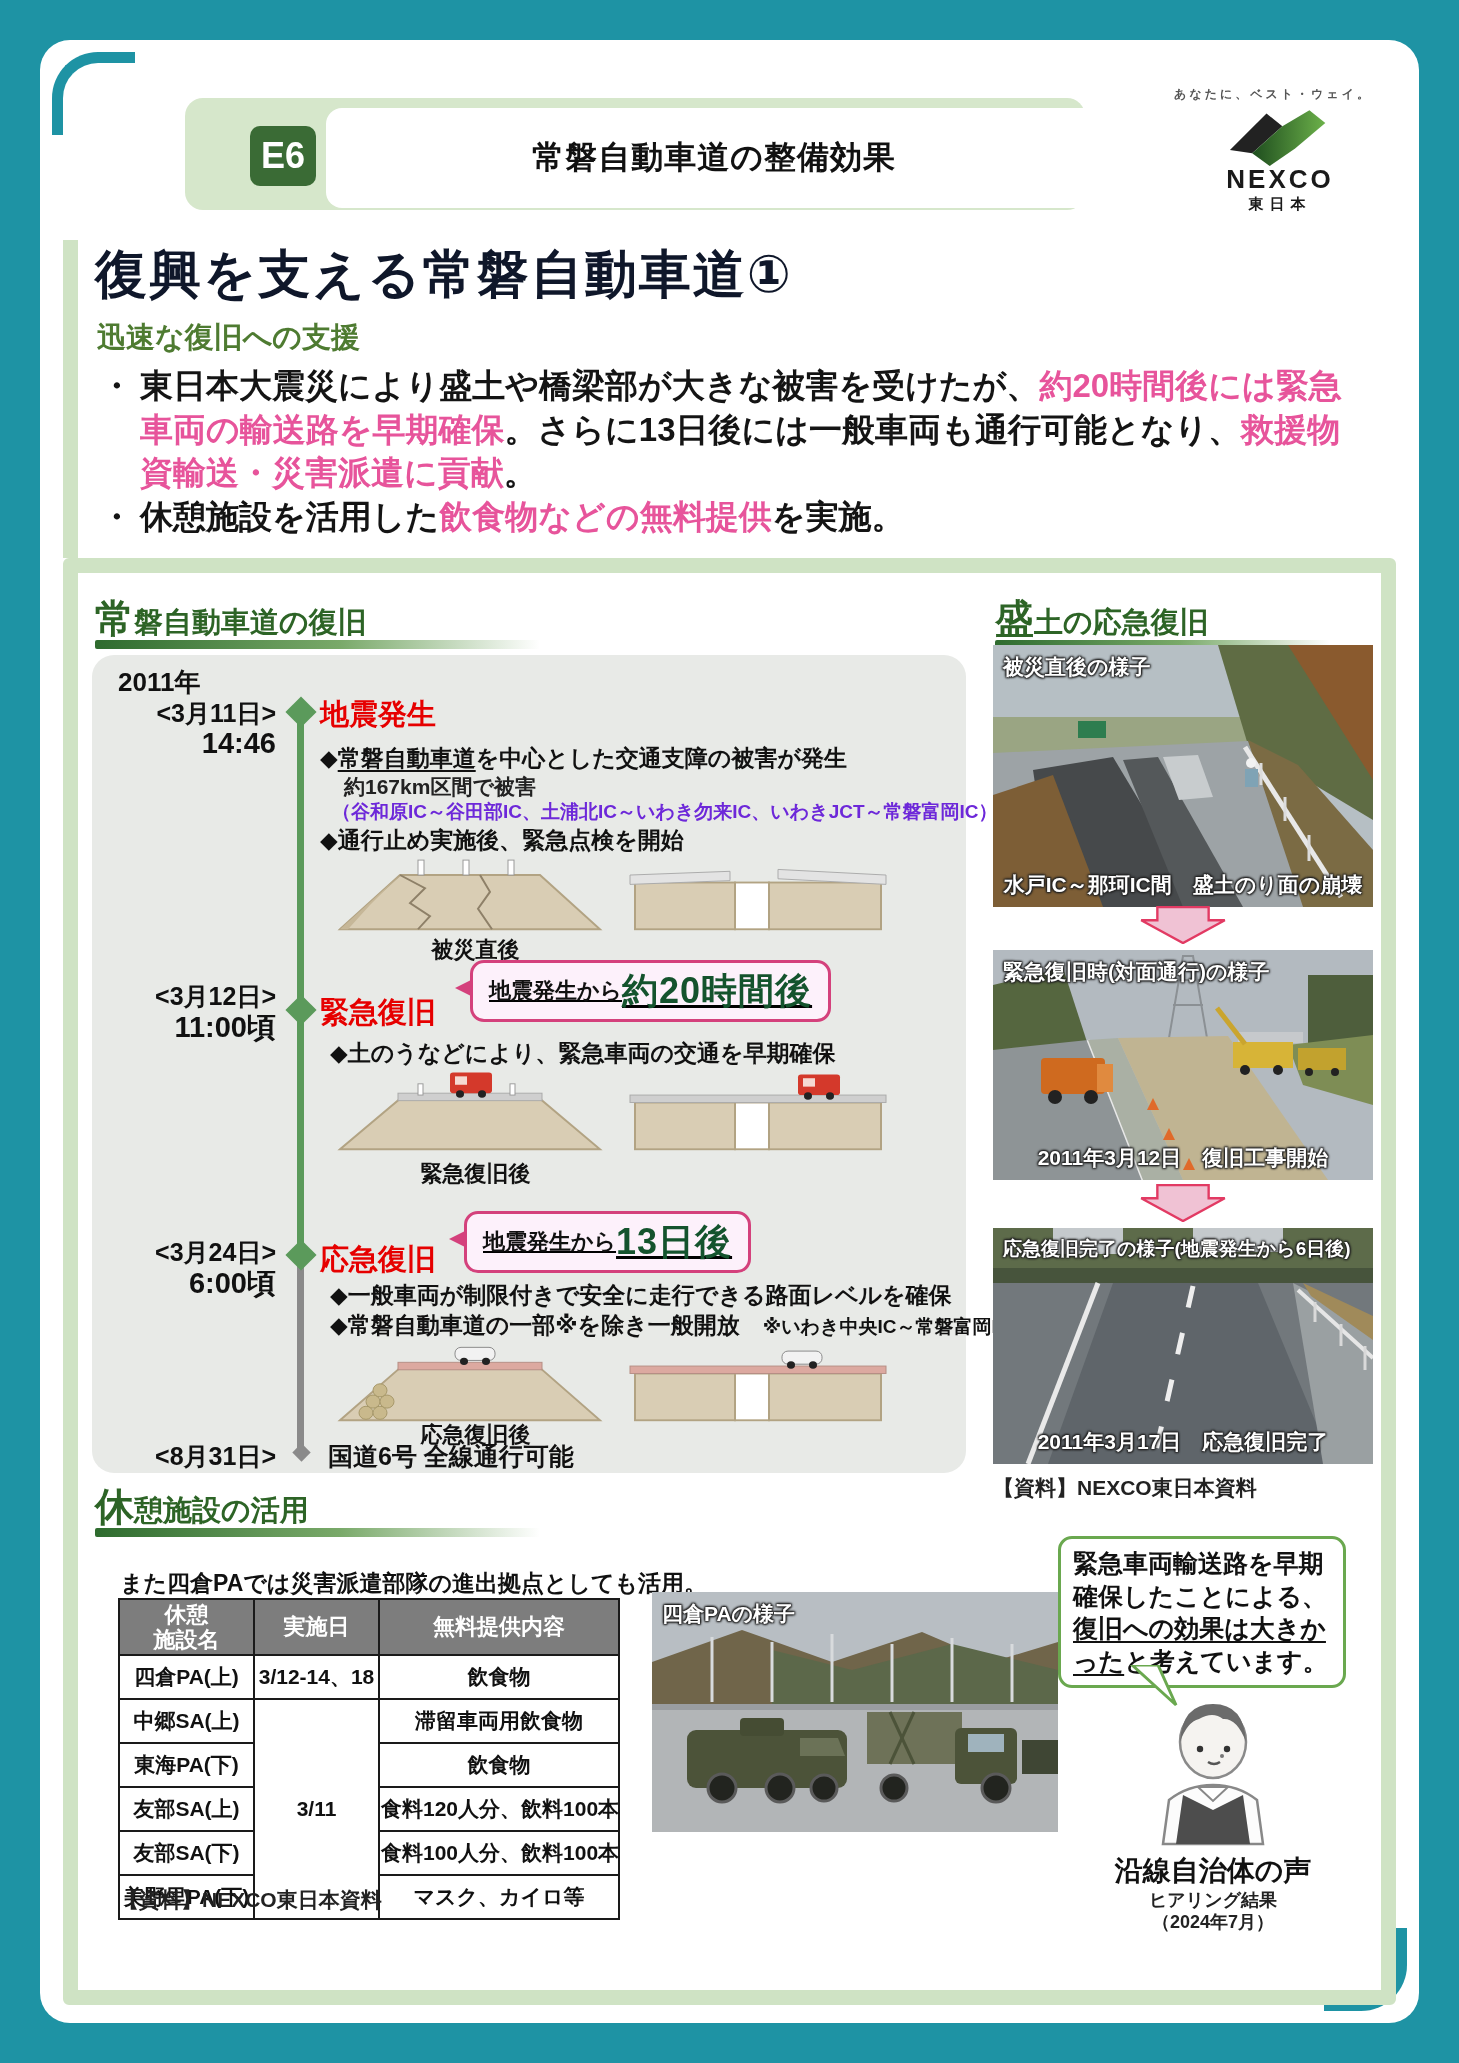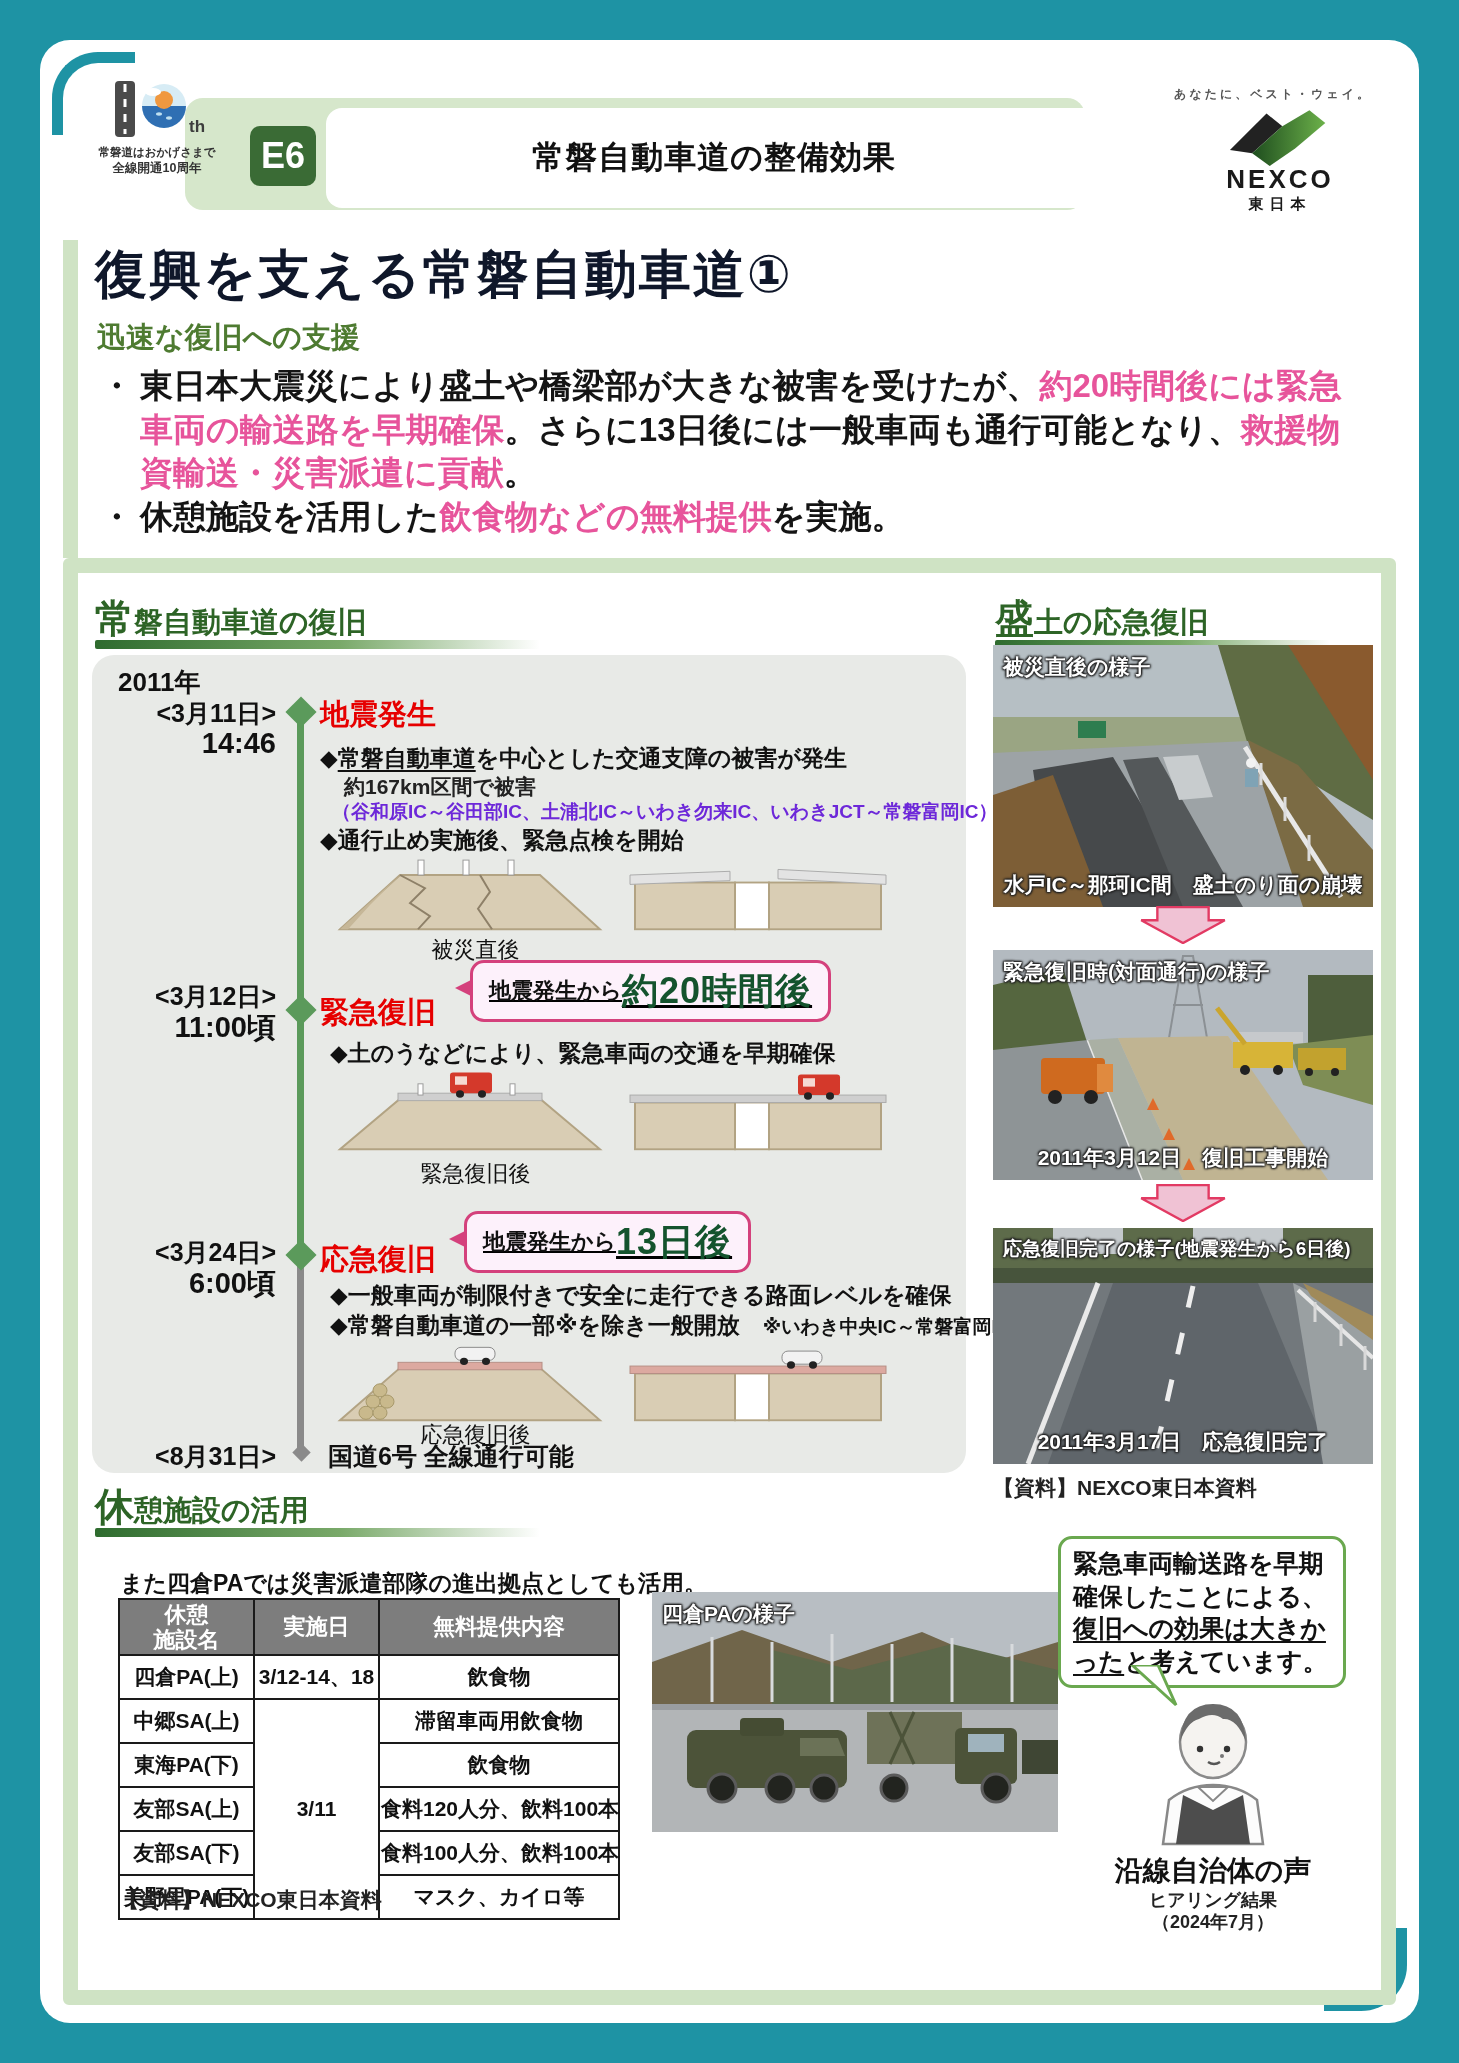--- a/index.html
+++ b/index.html
@@ -50,21 +50,21 @@
   .dia{position:absolute;width:22px;height:22px;background:#5b9a5b;transform:rotate(45deg);}
   .dia.small{width:13px;height:13px;background:#8a8a8a;}
   .ev-title{position:absolute;font-size:29px;font-weight:800;color:#e60000;white-space:nowrap;}
   .d-main{position:absolute;font-size:23px;font-weight:700;color:#111;white-space:nowrap;}
   .d-sub{position:absolute;font-size:21px;font-weight:600;color:#222;white-space:nowrap;}
   .d-note{position:absolute;font-size:19px;font-weight:600;color:#6d28d9;white-space:nowrap;}
   .note-sm{font-size:19px;}
   .u{text-decoration:underline;text-underline-offset:4px;}
   .illo{position:absolute;width:560px;}
   .illo svg{display:block;width:100%;height:86px;}
-  .illo .cap{position:absolute;left:0;bottom:-2px;width:52%;text-align:center;font-size:22px;font-weight:400;color:#111;}
+  .illo .cap{position:absolute;left:0;bottom:-2px;width:52%;text-align:center;font-size:22px;font-weight:700;color:#111;}
   .bubble{position:absolute;height:56px;background:#fdf1fb;border:3px solid #d4417c;border-radius:14px;display:flex;align-items:center;padding:0 16px;white-space:nowrap;text-decoration:underline;}
   .bubble::before{content:"";position:absolute;left:-18px;top:16px;width:0;height:0;border-top:9px solid transparent;border-bottom:9px solid transparent;border-right:18px solid #d4417c;}
   .bubble .pre{font-size:22px;font-weight:700;color:#111;}
   .bubble .big{font-size:36px;font-weight:800;color:#14532d;letter-spacing:1px;}
 
   
   .photo{position:absolute;overflow:hidden;background:#0f172a;}
   .photo svg{display:block;width:100%;height:100%;}
   .pc-top{position:absolute;top:8px;left:10px;color:#fff;font-weight:700;font-size:21px;white-space:nowrap;text-shadow:1px 1px 2px #222,-1px 1px 2px #222,1px -1px 2px #222,-1px -1px 2px #222;}
   .pc-top.sm{font-size:19px;}
@@ -92,35 +92,20 @@
   <div class="card"></div>
   <div class="corner tl"></div>
   <div class="corner br"></div>
 
   <div class="band"></div>
   <div class="e6">E6</div>
   <div class="title-box">
     <span>常磐自動車道の整備効果</span>
   </div>
 
-  <div class="logo10">
-    <svg width="96" height="58" viewBox="0 0 96 58">
-      <rect x="6" y="1" width="20" height="56" rx="4" fill="#4a4a4a"></rect>
-      <line x1="16" y1="4" x2="16" y2="54" stroke="#fff" stroke-width="3" stroke-dasharray="8 7"></line>
-      <circle cx="55" cy="26" r="22" fill="#d7ecf5"></circle>
-      <path d="M33,26 a22,22 0 0 0 44,0 Z" fill="#2f6fb3"></path>
-      <circle cx="55" cy="20" r="9" fill="#f0983f"></circle>
-      <ellipse cx="44" cy="12" rx="8" ry="4" fill="#fff"></ellipse>
-      <ellipse cx="50" cy="34" rx="3" ry="1.7" fill="#bfe0f0"></ellipse>
-      <ellipse cx="60" cy="38" rx="3" ry="1.7" fill="#bfe0f0"></ellipse>
-      <text x="80" y="52" font-size="17" font-weight="bold" fill="#3d3d3d">th</text>
-    </svg>
-    <div class="l1">常磐道はおかげさまで</div>
-    <div class="l2">全線開通10周年</div>
-  </div>
 
   <div class="tagline">あなたに、ベスト・ウェイ。</div>
   <div class="nexco">
     <svg width="120" height="62" viewBox="0 0 150 78">
       <defs>
         <linearGradient id="nexg" x1="0" y1="0" x2="1" y2="0">
           <stop offset="0" stop-color="#1e4d1e"></stop>
             <stop offset="1" stop-color="#6cb14a"></stop>
         </linearGradient>
       </defs>

